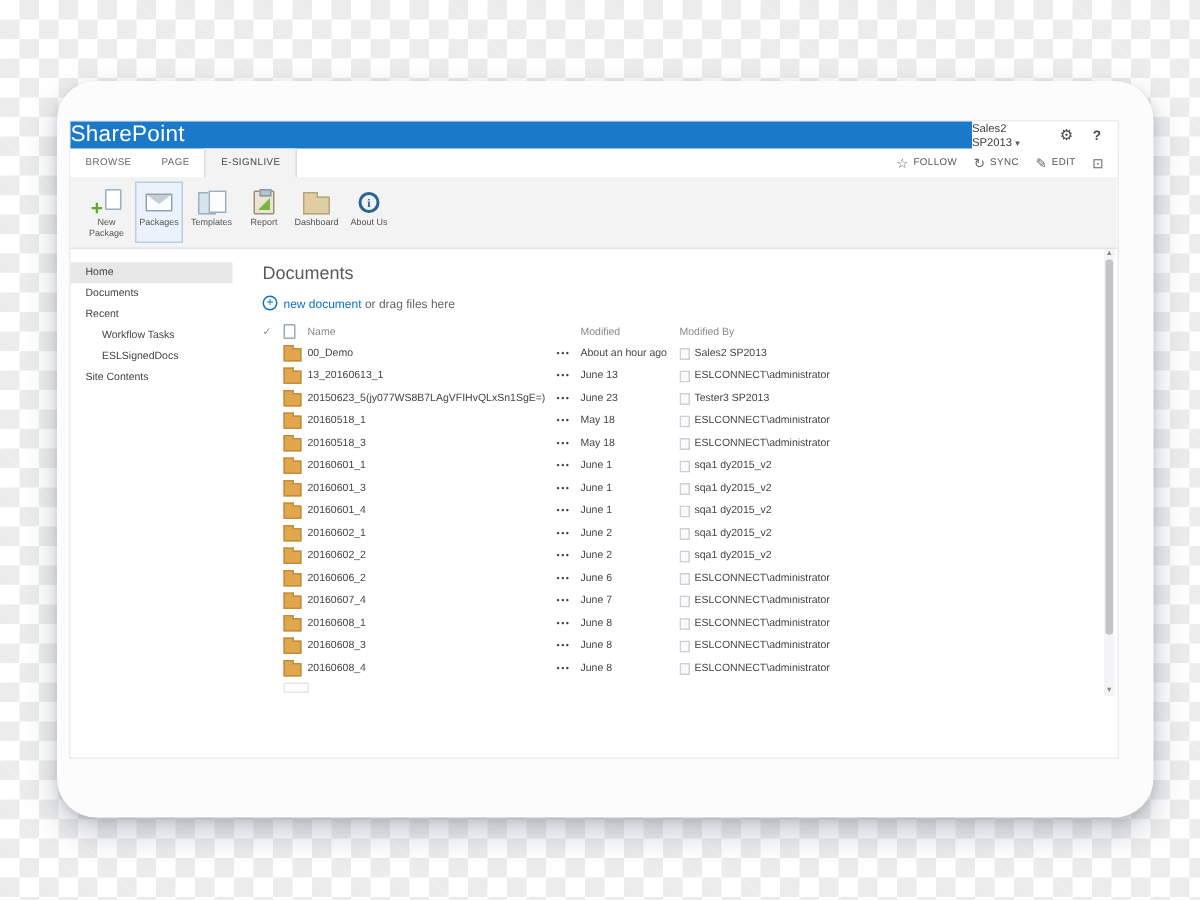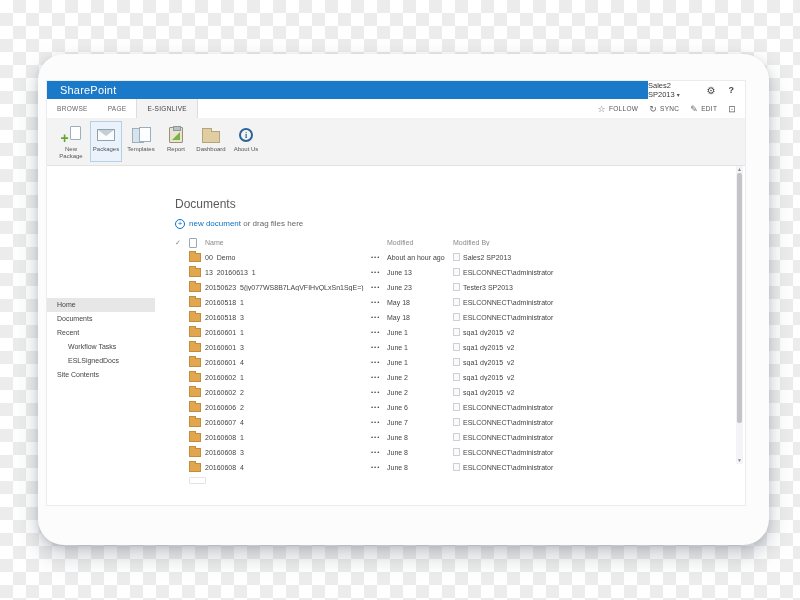--- a/index.html
+++ b/index.html
@@ -17,22 +17,22 @@
       linear-gradient(45deg,#ececec 25%,transparent 25%,transparent 75%,#ececec 75%);
     background-size:26px 26px;
     background-position:0 0,13px 13px;}
   .card{position:absolute;left:38px;top:54px;width:731px;height:491px;background:#fcfcfd;
     border-radius:26px;box-shadow:0 10px 22px rgba(110,120,135,.38),0 2px 6px rgba(110,120,135,.22);}
   .window{position:absolute;left:9px;top:27px;width:698px;height:424px;background:#fff;
     box-shadow:0 0 0 1px #ececef;}
 
   
   .suitebar{display:flex;height:18px;align-items:stretch;}
-  .suite-blue{width:601px;background:var(--suite-blue);color:#fff;font-size:11px;
-    line-height:18px;padding-left:13px;letter-spacing:.2px;}
+  .suite-blue{width:601px;background:var(--suite-blue);color:#fff;font-size:15px;
+    line-height:18px;letter-spacing:.2px;}
   .suite-right{flex:1;display:flex;align-items:center;justify-content:flex-end;
     gap:13px;padding-right:11px;font-size:7.5px;color:#3a3a3a;}
   .suite-right .caret{font-size:6px;color:#555;}
   .suite-right .gear{font-size:10px;color:#444;}
   .suite-right .help{font-size:9px;color:#444;font-weight:bold;}
 
   
   .tabrow{display:flex;height:19px;align-items:stretch;background:#fff;font-size:6.5px;color:#666;}
   .tab{padding:0 10px;line-height:19px;letter-spacing:.3px;cursor:default;}
   .tab.active{background:#f3f3f3;border-left:1px solid #ddd;border-right:1px solid #ddd;color:#444;}
@@ -62,21 +62,21 @@
   .ic-report{position:relative;width:14px;height:16px;background:#e9e4d2;border:1px solid #9a9272;border-radius:1px;}
   .ic-report:before{content:"";position:absolute;left:3px;top:-2px;width:6px;height:3px;background:#b7c3c9;border:1px solid #8a9aa5;}
   .ic-report:after{content:"";position:absolute;left:2px;bottom:2px;width:0;height:0;
     border-left:8px solid transparent;border-bottom:8px solid #7cb344;}
   .ic-folder-lg{position:relative;width:18px;height:12px;background:#e0cda2;border:1px solid #b5a57e;margin-top:4px;}
   .ic-folder-lg:before{content:"";position:absolute;left:-1px;top:-4px;width:8px;height:3px;background:#e0cda2;border:1px solid #b5a57e;border-bottom:none;}
   .ic-info{width:14px;height:14px;border-radius:50%;border:2px solid #2a6496;display:flex;align-items:center;justify-content:center;
     color:#2a6496;font-size:8px;font-weight:bold;font-family:"Liberation Serif",serif;}
 
   
-  .content{display:flex;height:339px;align-items:center;}
+  .content{display:flex;height:339px;}
   .sidebar{width:108px;padding-top:9px;font-size:7px;color:#444;}
   .sitem{padding:3px 0 3px 10px;line-height:8px;cursor:default;}
   .sitem.active{background:#e7e7e7;}
   .sitem.ind{padding-left:21px;}
   .main{flex:1;padding-left:18px;position:relative;}
   .ptitle{margin:9px 0 0 2px;font-size:12px;color:#5a5a5a;font-weight:normal;}
   .newdoc{margin:8px 0 0 2px;display:flex;align-items:center;gap:4px;font-size:8px;color:#666;}
   .circle-plus{width:10px;height:10px;border-radius:50%;border:1px solid var(--link-blue);color:var(--link-blue);
     display:flex;align-items:center;justify-content:center;font-size:8px;line-height:8px;}
   .newdoc .lnk{color:var(--link-blue);}

